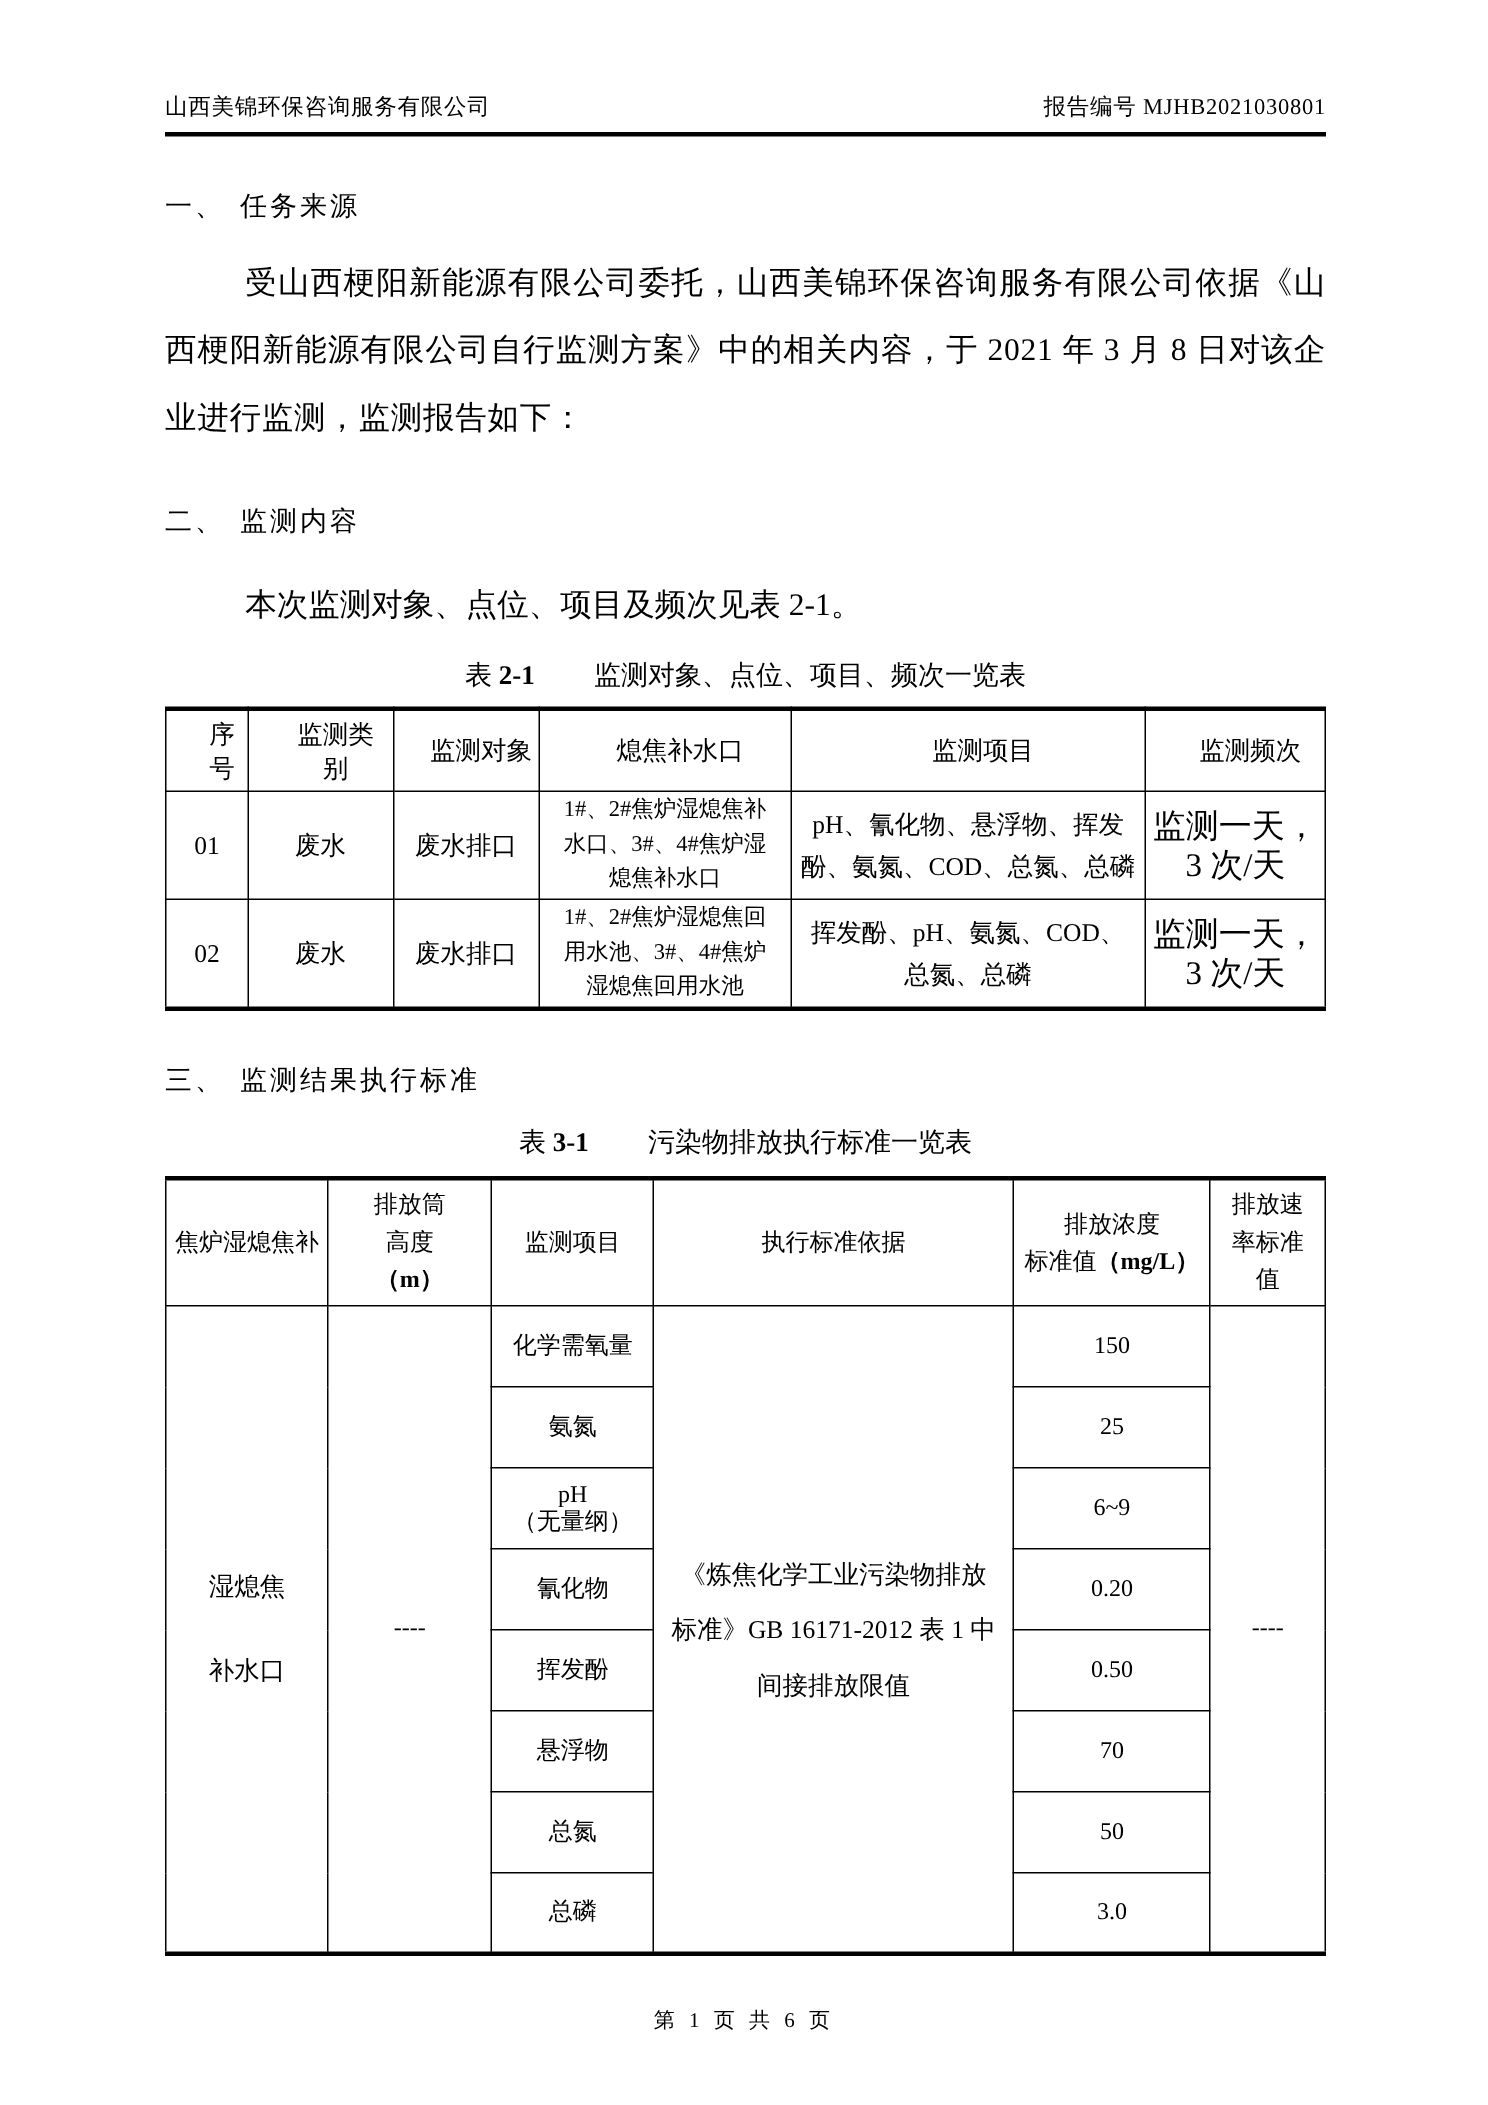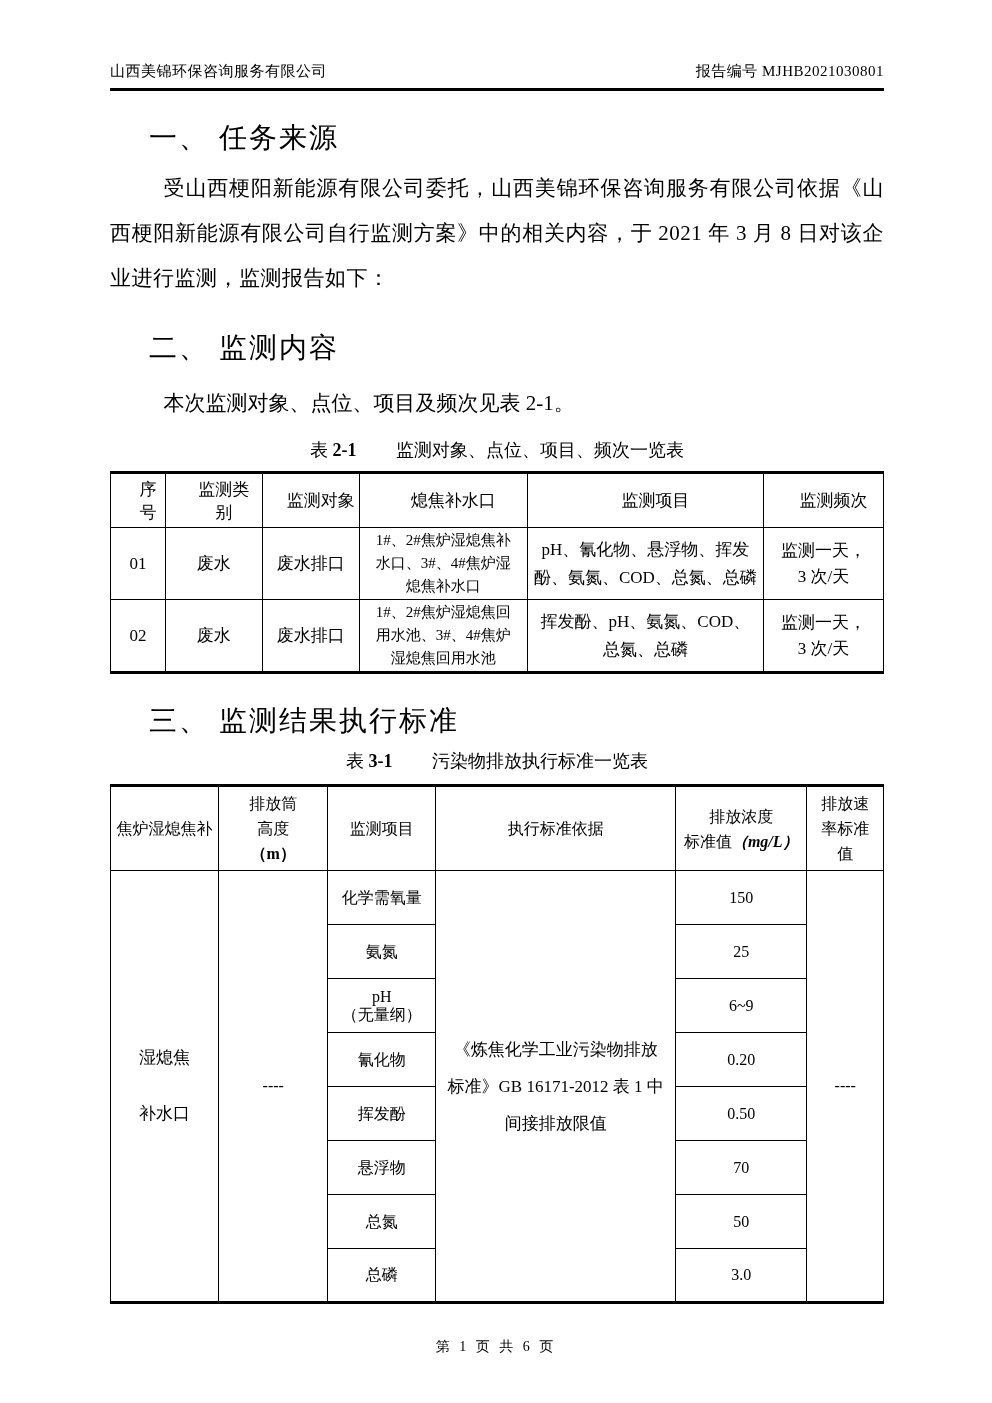--- a/index.html
+++ b/index.html
@@ -18,25 +18,24 @@
     margin-top: 62px;
     display: flex; justify-content: space-between; align-items: flex-end;
     font-size: 15px;
     padding-bottom: 7px;
     border-bottom: 3px solid #000;
     letter-spacing: 0.5px;
   }
 
   
   h2.sec {
-    font-size: 28px; font-weight: normal;
+    font-size: 18px; font-weight: normal;
     margin-top: 30px;
     letter-spacing: 2px;
     line-height: 33px;
-    margin-left: 39px;
   }
   h2.sec .sec-no { margin-right: 10px; }
   p.body-text {
     margin-top: 12px;
     font-size: 21px;
     line-height: 45px;
     text-align: justify;
     text-indent: 2.55em;
     letter-spacing: 0.5px;
   }
@@ -76,28 +75,28 @@
     overflow: hidden;
   }
   .pre { white-space: pre-line; }
 
   
   .t2 { margin-top: 8px; }
   .t2 th { height: 55px; font-size: 17px; padding-left: 24px; }
   .t2 td { height: 71px; font-size: 17px; }
   .t2 td.cell-points { font-size: 15px; line-height: 23px; padding: 1px 2px; }
   .t2 td.cell-items  { font-size: 17px; line-height: 28px; }
-  .t2 td.cell-freq   { font-size: 17px; line-height: 26px; }
+  .t2 td.cell-freq   { font-size: 22px; line-height: 26px; }
 
   
   .t3 { margin-top: 10px; }
   .t3 th { height: 80px; font-size: 16px; line-height: 25px; padding: 4px 2px; }
   .t3 td { height: 54px; font-size: 16px; }
   .t3 .unit-block { display: block; font-weight: bold; }
-  .t3 .unit-inline { font-weight: bold; font-style: italic; }
+  .t3 .unit-inline { font-weight: bold; }
   .t3 td.item-cell { font-size: 16px; line-height: 18px; }
   .t3 td.source-cell { font-size: 17px; line-height: 56px; }
   .t3 td.std-cell { font-size: 17px; line-height: 37px; }
 
   
   .doc-footer {
     position: absolute;
     top: 1276px; left: 0;
     width: 992px;
     text-align: center;

